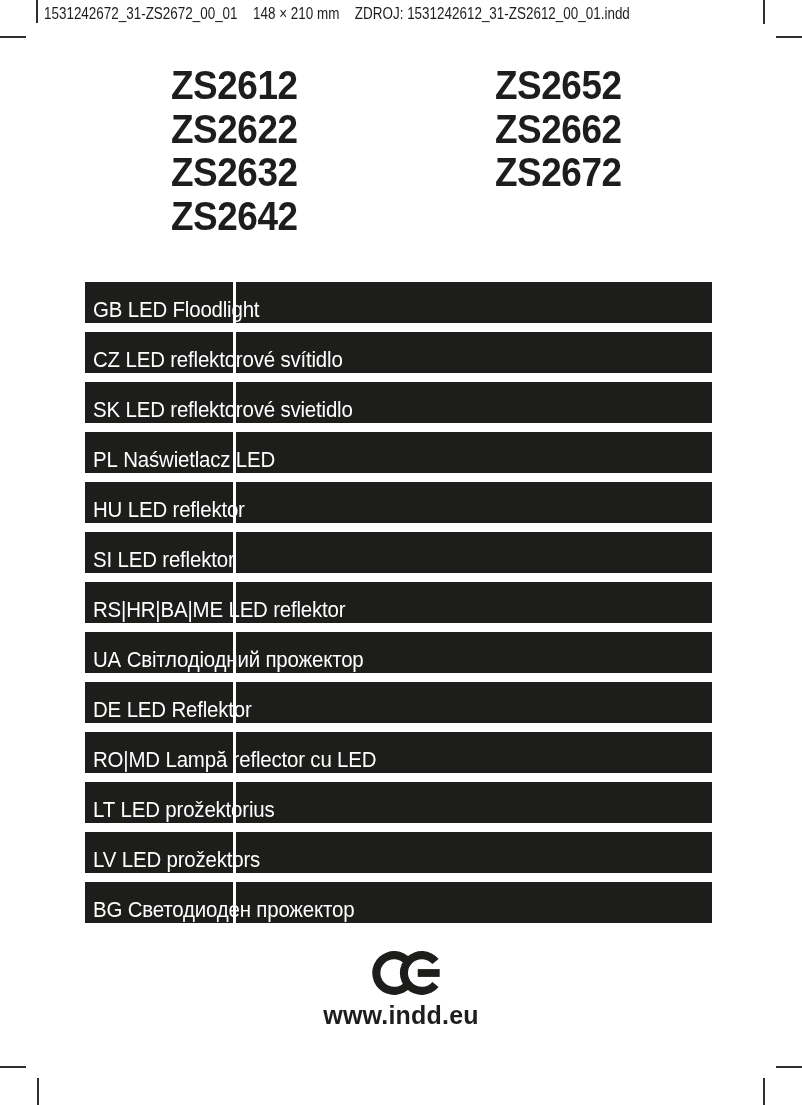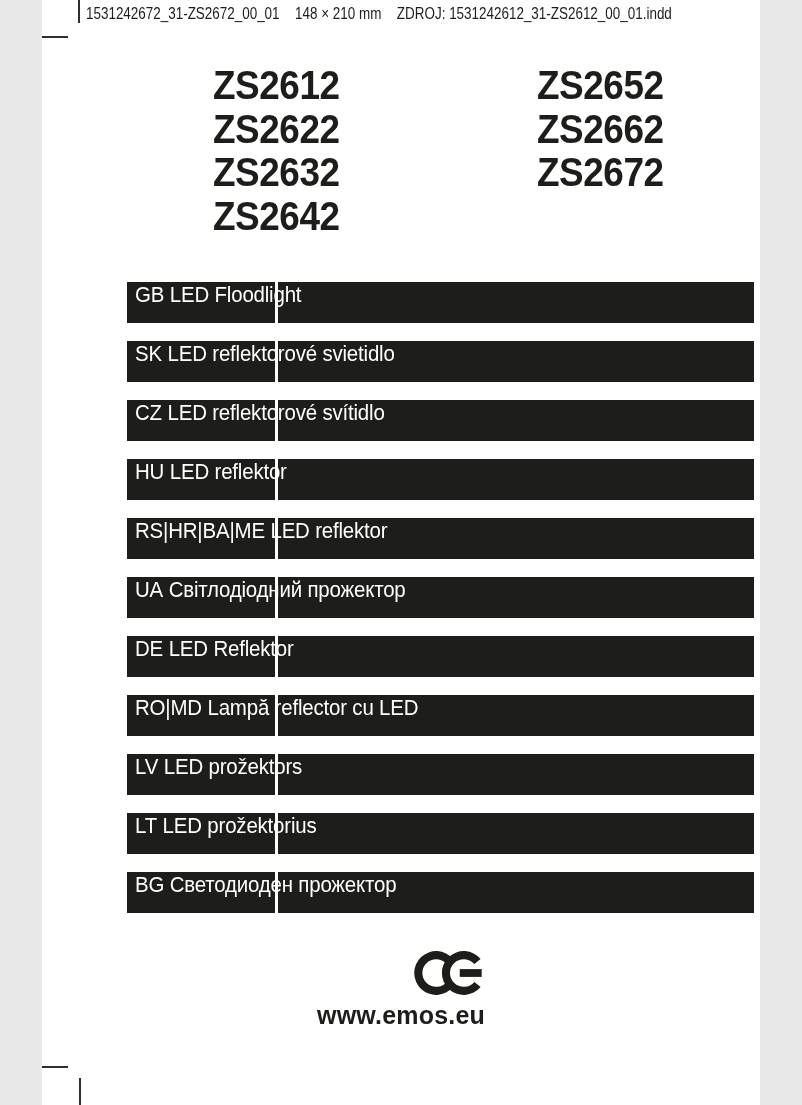--- a/index.html
+++ b/index.html
@@ -1,18 +1,18 @@
 <!DOCTYPE html>
 <html style="--page-bg: #ffffff; --ink: #1d1d1b; --bar-bg: #1d1d1b; --bar-fg: #ffffff;"><head>
 <meta charset="utf-8">
 <style>
   html, body { margin: 0; padding: 0; background: #e8e8e8; }
   .page {
     position: relative;
-    width: 718px;
+    width: 802px;
     height: 1105px;
     background: var(--page-bg, #ffffff);
     overflow: hidden;
     font-family: "Liberation Sans", "DejaVu Sans", sans-serif;
     color: var(--ink, #1d1d1b);
     margin: 0 auto;
   }
   
   .crop { position: absolute; background: #2e2e2e; }
   .crop.tl-v { left: 36px;  top: 0;       width: 1.5px; height: 23px; }
@@ -51,25 +51,25 @@
   .models-right { left: 495px; }
 
   
   .bars {
     position: absolute;
     left: 85px; top: 282px;
     width: 627px;
   }
   .bar {
     height: 41px;
-    margin-bottom: 18px;
+    margin-bottom: 9px;
     background: var(--bar-bg, #1d1d1b);
     color: var(--bar-fg, #ffffff);
     display: flex;
-    align-items: flex-start;
+    align-items: flex-end;
     padding-left: 8px;
     box-sizing: border-box;
   }
   .bar-text {
     font-size: 22px;
     letter-spacing: -0.2px;
     white-space: nowrap;
     transform: scaleX(0.93);
     transform-origin: left center;
   }
@@ -123,53 +123,59 @@
     <div>ZS2652</div>
     <div>ZS2662</div>
     <div>ZS2672</div>
   </div>
 
   <div class="bars">
     <div class="bar">
       <div class="bar-text"><span class="code">GB</span><span>LED Floodlight</span></div>
     </div>
     <div class="bar">
+      <div class="bar-text"><span class="code">CZ</span><span>LED reflektorové svítidlo</span></div>
+    </div>
+    <div class="bar">
       <div class="bar-text"><span class="code">SK</span><span>LED reflektorové svietidlo</span></div>
     </div>
     <div class="bar">
-      <div class="bar-text"><span class="code">CZ</span><span>LED reflektorové svítidlo</span></div>
+      <div class="bar-text"><span class="code">PL</span><span>Naświetlacz LED</span></div>
     </div>
     <div class="bar">
       <div class="bar-text"><span class="code">HU</span><span>LED reflektor</span></div>
+    </div>
+    <div class="bar">
+      <div class="bar-text"><span class="code">SI</span><span>LED reflektor</span></div>
     </div>
     <div class="bar">
       <div class="bar-text"><span class="code">RS|HR|BA|ME</span><span>LED reflektor</span></div>
     </div>
     <div class="bar">
       <div class="bar-text"><span class="code">UA</span><span>Світлодіодний прожектор</span></div>
     </div>
     <div class="bar">
       <div class="bar-text"><span class="code">DE</span><span>LED Reflektor</span></div>
     </div>
     <div class="bar">
       <div class="bar-text"><span class="code">RO|MD</span><span>Lampă reflector cu LED</span></div>
     </div>
     <div class="bar">
-      <div class="bar-text"><span class="code">LV</span><span>LED prožektors</span></div>
+      <div class="bar-text"><span class="code">LT</span><span>LED prožektorius</span></div>
     </div>
     <div class="bar">
-      <div class="bar-text"><span class="code">LT</span><span>LED prožektorius</span></div>
+      <div class="bar-text"><span class="code">LV</span><span>LED prožektors</span></div>
     </div>
     <div class="bar">
       <div class="bar-text"><span class="code">BG</span><span>Светодиоден прожектор</span></div>
     </div>
     <div class="fold-line"></div>
   </div>
 
   <svg class="ce-mark" width="72" height="52" viewBox="0 0 88 64" aria-hidden="true">
     <path fill="#1d1d1b" d="M 47.68 14.64 A 27 27 0 1 0 47.68 49.36 L 40.02 42.93 A 17 17 0 1 1 40.02 21.07 Z"></path>
     <path fill="#1d1d1b" d="M 81.68 14.64 A 27 27 0 1 0 81.68 49.36 L 74.02 42.93 A 17 17 0 1 1 74.02 21.07 Z"></path>
     <rect fill="#1d1d1b" x="56" y="27.2" width="27" height="9.6"></rect>
   </svg>
 
-  <div class="website">www.emos.eu</div>
+  <div class="website">www.indd.eu</div>
 
 </div>
 
 </body></html>

